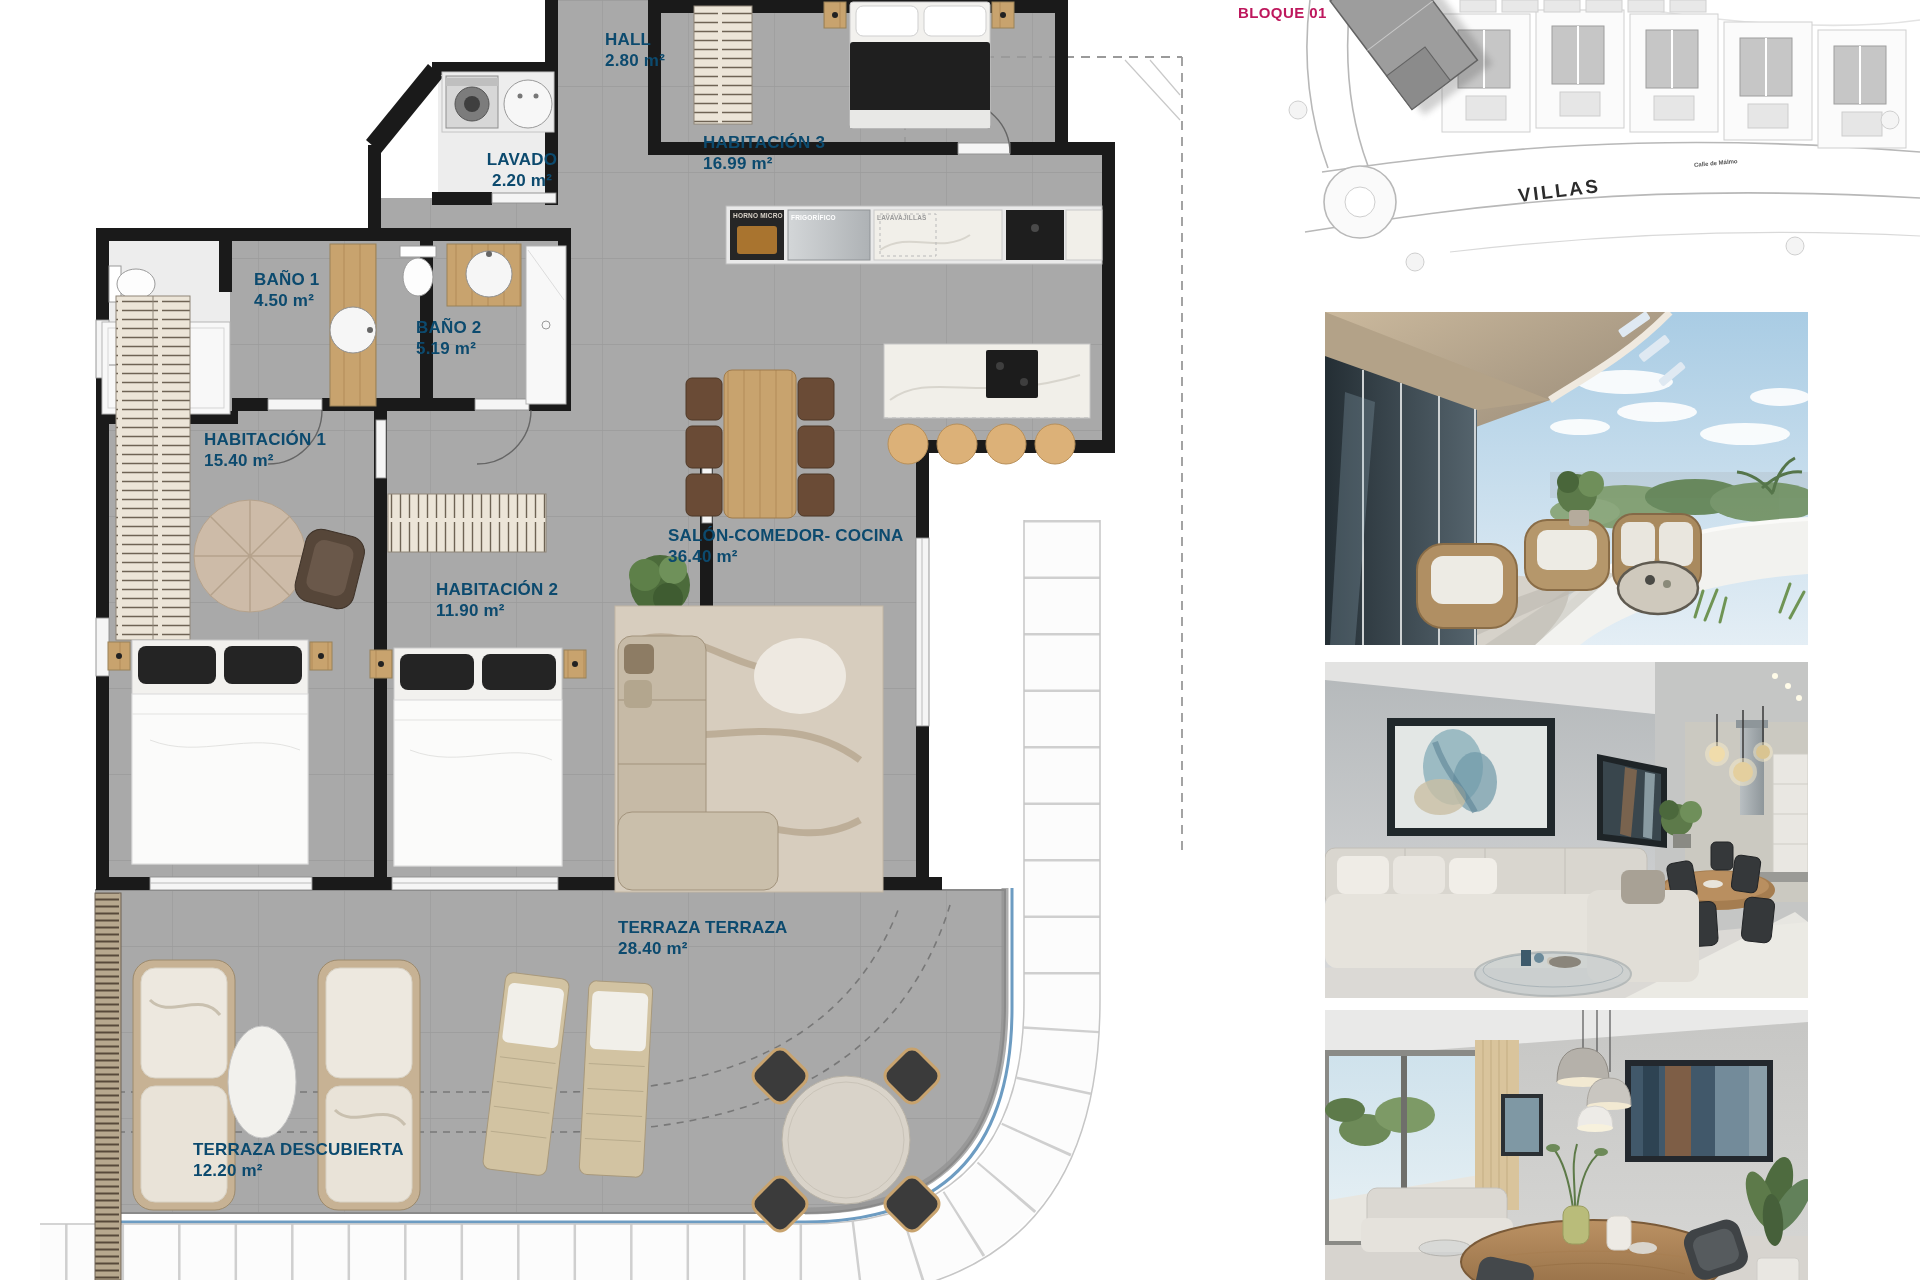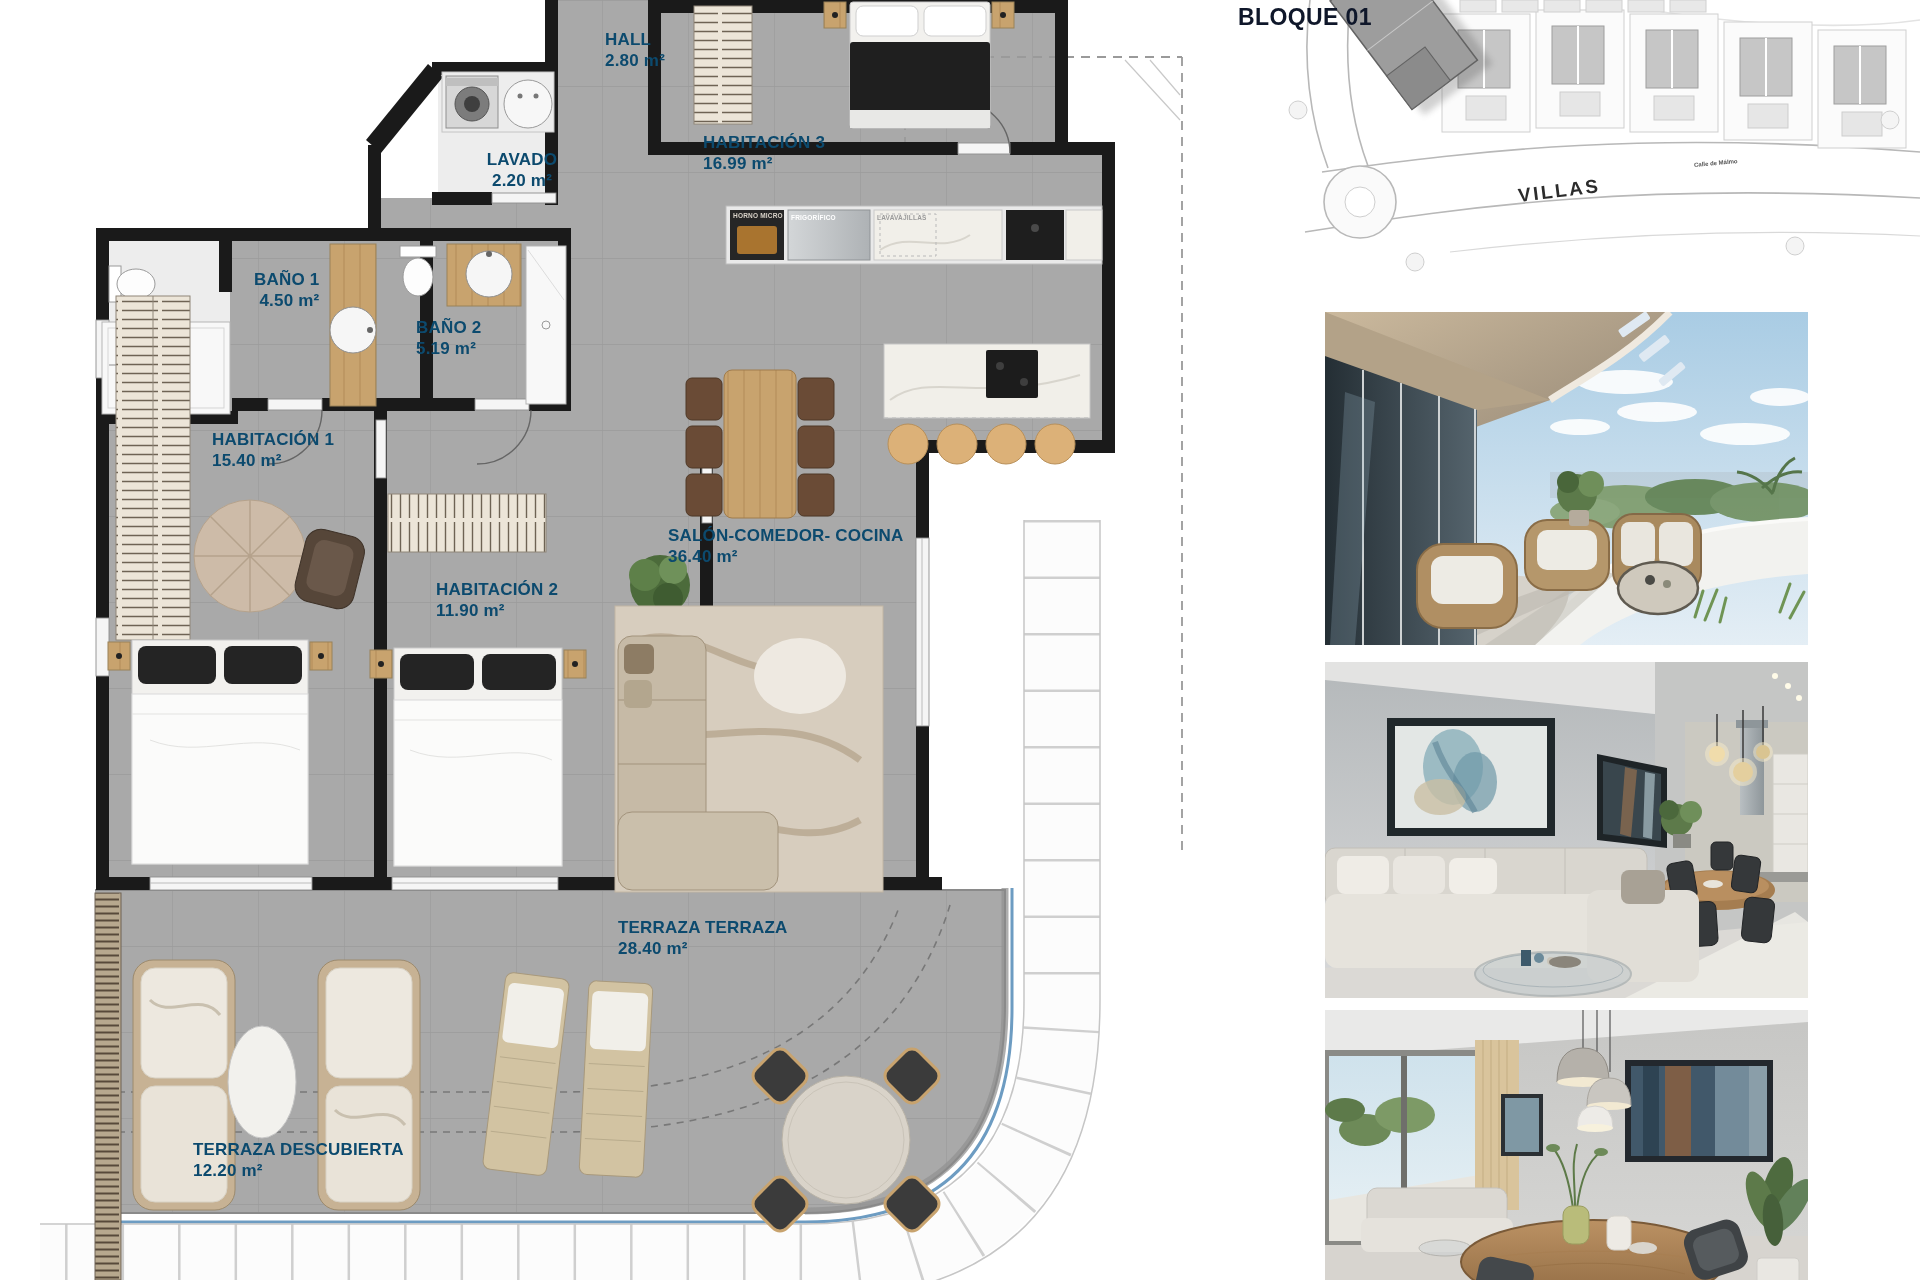--- a/index.html
+++ b/index.html
@@ -6,21 +6,21 @@
   .canvas{position:relative;width:1920px;height:1280px;background:#ffffff;overflow:hidden;
           font-family:"Liberation Sans",sans-serif;}
   .lbl{position:absolute;font-weight:bold;color:#0c4a6e;font-size:17px;line-height:1.22;
        letter-spacing:.2px;white-space:nowrap;z-index:6;}
   .lbl.center{text-align:center;}
   .klbl{position:absolute;font-weight:bold;font-size:6.5px;line-height:1.15;z-index:6;width:52px;
         letter-spacing:.2px;}
   .plan-svg{position:absolute;left:0;top:0;z-index:1;}
   .siteplan{position:absolute;left:1210px;top:0;width:710px;height:312px;z-index:2;}
   .siteplan svg{position:absolute;left:0;top:0;}
-  .bloque-lbl{position:absolute;left:28px;top:4px;font-size:23px;font-weight:800;color:#0f172a;
+  .bloque-lbl{position:absolute;left:28px;top:4px;font-size:15px;font-weight:800;color:#be185d;
               letter-spacing:.4px;z-index:3;}
   .villas-lbl{position:absolute;left:308px;top:180px;font-size:19px;font-weight:800;color:#2c2c2c;
               letter-spacing:2.5px;transform:rotate(-7deg);z-index:3;}
   .street-lbl{position:absolute;left:484px;top:160px;font-size:6px;font-weight:bold;color:#555;
               transform:rotate(-5deg);z-index:3;}
   .photo{position:absolute;left:1325px;width:483px;margin:0;padding:0;z-index:2;overflow:hidden;}
   .photo svg{display:block;}
   .photo-terrace{top:312px;height:333px;}
   .photo-living{top:662px;height:336px;}
   .photo-dining{top:1010px;height:290px;}
@@ -317,29 +317,29 @@
     <div class="area">2.80 m²</div>
   </div>
   <div class="lbl center" style="left:462px;top:150px;width:120px;">
     <div>LAVADO</div>
     <div class="area">2.20 m²</div>
   </div>
   <div class="lbl" style="left:703px;top:133px;">
     <div>HABITACIÓN 3</div>
     <div class="area">16.99 m²</div>
   </div>
-  <div class="lbl" style="left:254px;top:270px;text-align:right;">
+  <div class="lbl" style="left:254px;top:270px;">
     <div>BAÑO 1</div>
     <div class="area">4.50 m²</div>
   </div>
   <div class="lbl" style="left:416px;top:318px;">
     <div>BAÑO 2</div>
     <div class="area">5.19 m²</div>
   </div>
-  <div class="lbl" style="left:212px;top:430px;">
+  <div class="lbl" style="left:204px;top:430px;">
     <div>HABITACIÓN 1</div>
     <div class="area">15.40 m²</div>
   </div>
   <div class="lbl" style="left:436px;top:580px;">
     <div>HABITACIÓN 2</div>
     <div class="area">11.90 m²</div>
   </div>
   <div class="lbl" style="left:668px;top:526px;">
     <div>SALÓN-COMEDOR- COCINA</div>
     <div class="area">36.40 m²</div>

